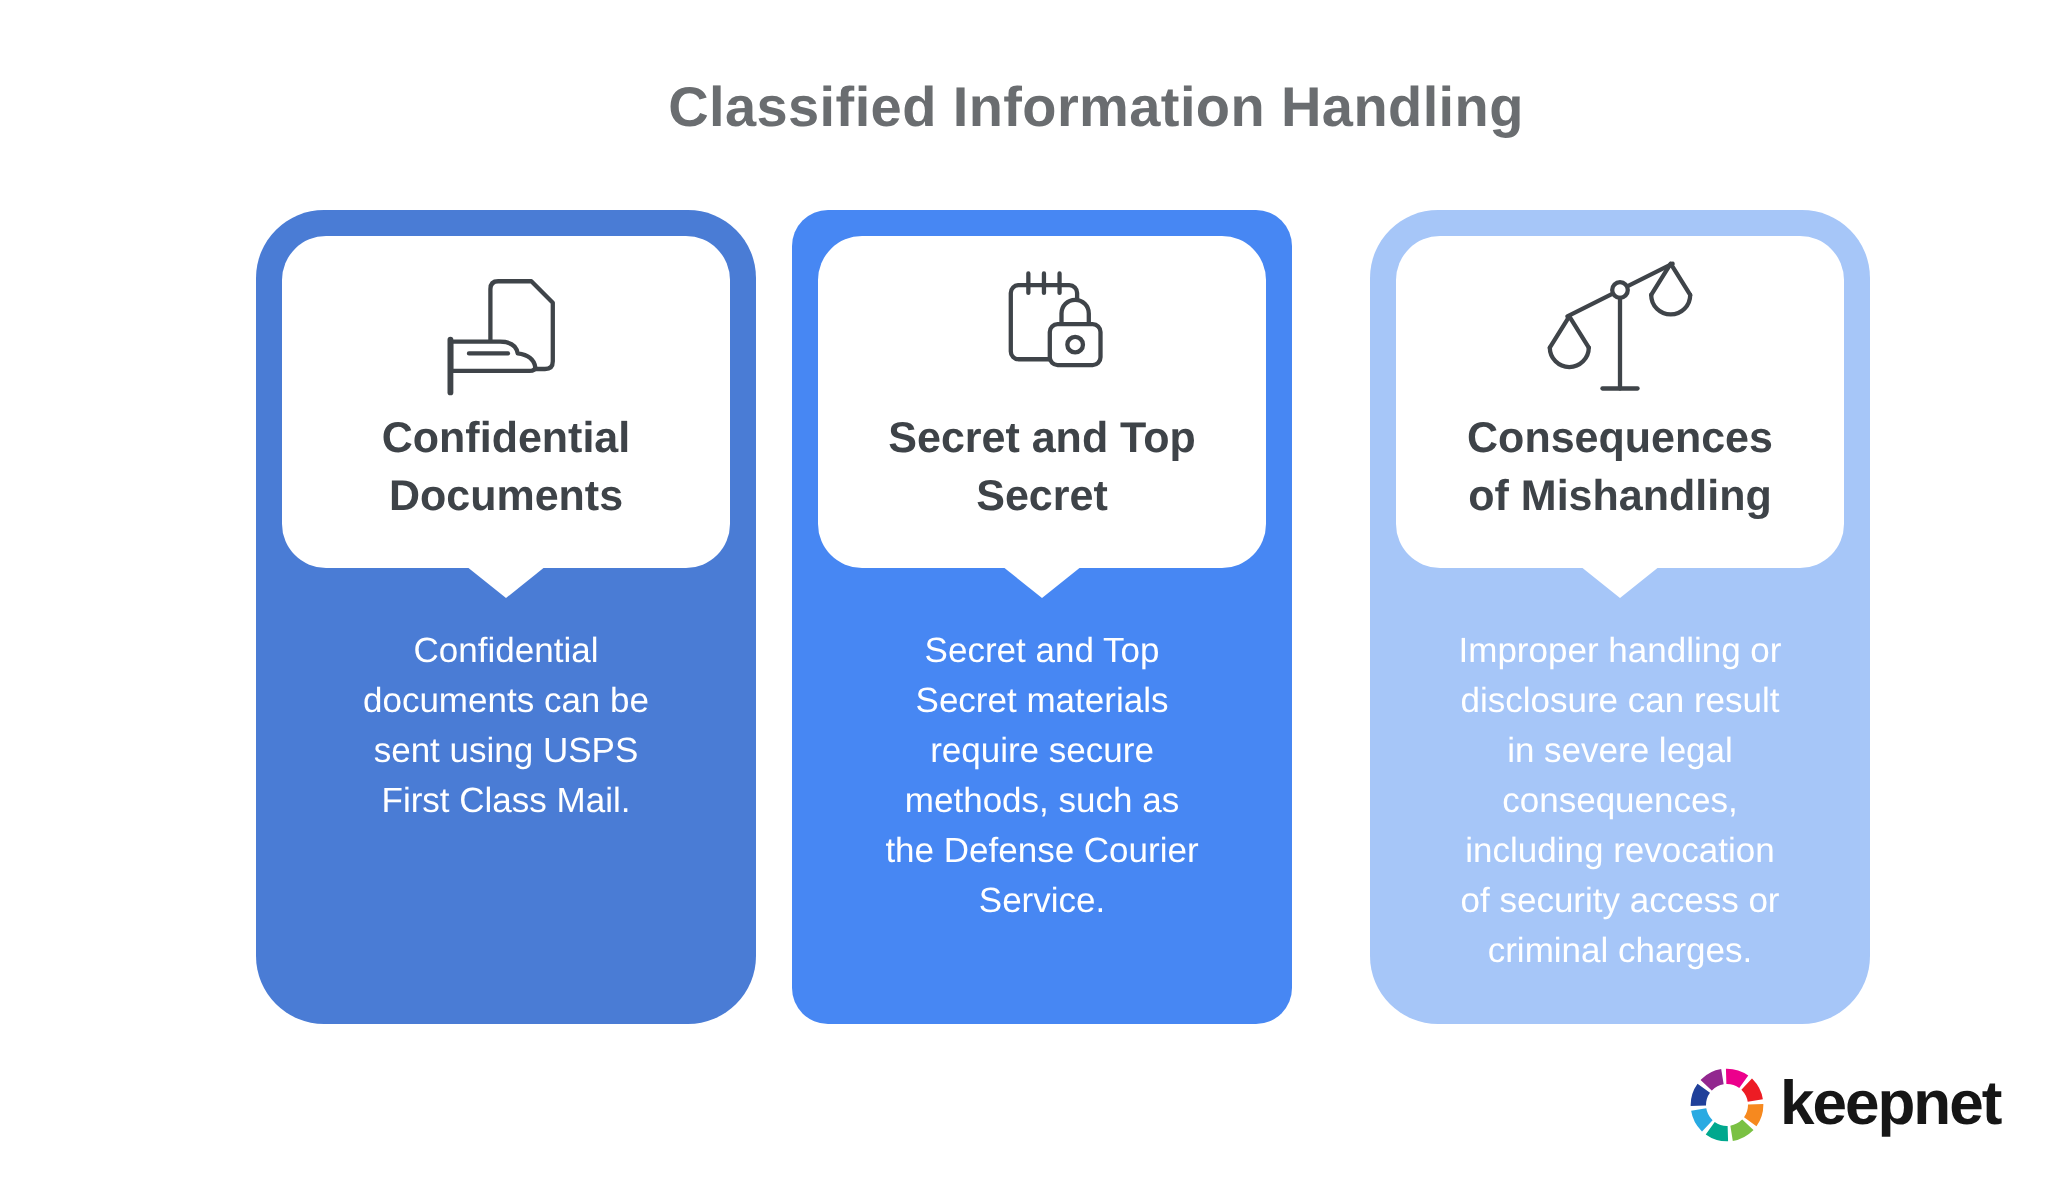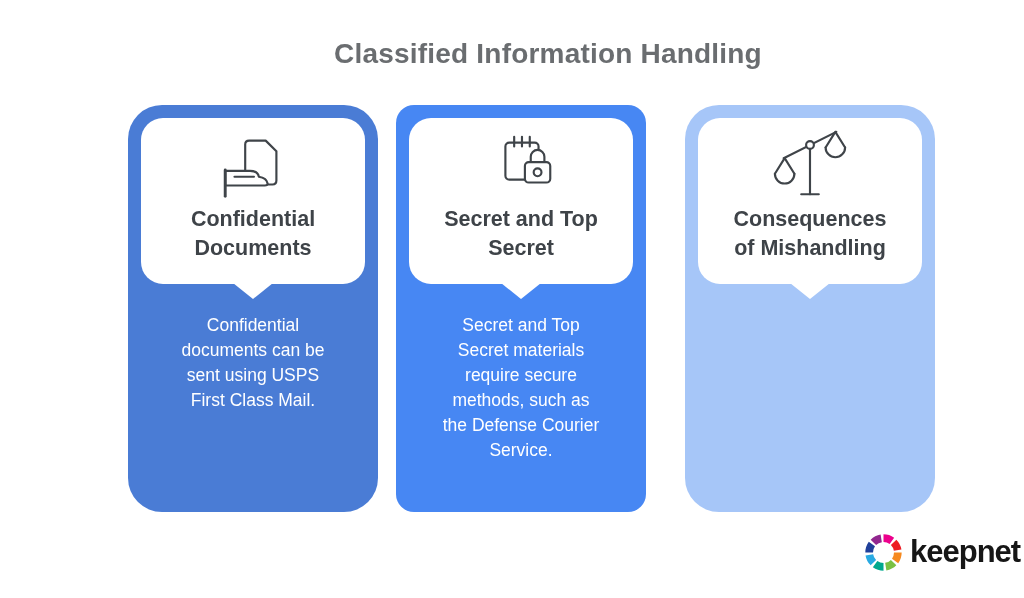--- a/index.html
+++ b/index.html
@@ -21,21 +21,21 @@
   .panel::after{content:"";position:absolute;left:50%;top:100%;margin-top:-1px;
          transform:translateX(-50%);width:40px;height:16px;background:#ffffff;
          clip-path:polygon(0 0,100% 0,50% 100%);}
   .icon{margin-top:8px;width:78px;height:78px;flex:0 0 auto;}
   .heading{margin-top:1px;font-size:21.5px;font-weight:bold;color:#3e4348;
            text-align:center;line-height:29px;white-space:pre-line;}
 
   .body{position:absolute;left:0;right:0;top:208px;text-align:center;
         color:#ffffff;font-size:17.5px;line-height:25px;white-space:pre-line;}
 
-  .logo{position:absolute;left:862px;top:530px;display:flex;align-items:center;gap:5px;}
+  .logo{position:absolute;left:842px;top:530px;display:flex;align-items:center;gap:5px;}
   .logo-text{font-size:31px;font-weight:600;color:#161616;letter-spacing:-1px;
              line-height:44px;}
   svg{display:block;}
 </style>
 </head>
 <body>
 
 <div class="stage">
 
   <div class="title">Classified Information Handling</div>
@@ -85,20 +85,27 @@
         <path d="M40 23.5 V70"></path>
         <path d="M31 70 H49"></path>
         <path d="M14 33 L4 49 M14 33 L24 49"></path>
         <path d="M4 49 A10 10 0 0 0 24 49"></path>
         <path d="M66 6 L56 22 M66 6 L76 22"></path>
         <path d="M56 22 A10 10 0 0 0 76 22"></path>
       </svg>
       <div class="heading">Consequences
 of Mishandling</div>
     </div>
+    <div class="body">Improper handling or
+disclosure can result
+in severe legal
+consequences,
+including revocation
+of security access or
+criminal charges.</div>
   </div>
 
   <div class="logo">
     <svg width="43" height="43" viewBox="0 0 42 42" fill="none">
       <circle cx="21" cy="21" r="14" stroke="#f6891f" stroke-width="7.5" pathLength="100" stroke-dasharray="10 90"></circle>
       <circle cx="21" cy="21" r="14" stroke="#7ac143" stroke-width="7.5" pathLength="100" stroke-dasharray="10 90" transform="rotate(45 21 21)"></circle>
       <circle cx="21" cy="21" r="14" stroke="#00a88e" stroke-width="7.5" pathLength="100" stroke-dasharray="10 90" transform="rotate(90 21 21)"></circle>
       <circle cx="21" cy="21" r="14" stroke="#29aae2" stroke-width="7.5" pathLength="100" stroke-dasharray="10 90" transform="rotate(135 21 21)"></circle>
       <circle cx="21" cy="21" r="14" stroke="#20409a" stroke-width="7.5" pathLength="100" stroke-dasharray="10 90" transform="rotate(180 21 21)"></circle>
       <circle cx="21" cy="21" r="14" stroke="#92278f" stroke-width="7.5" pathLength="100" stroke-dasharray="10 90" transform="rotate(225 21 21)"></circle>

